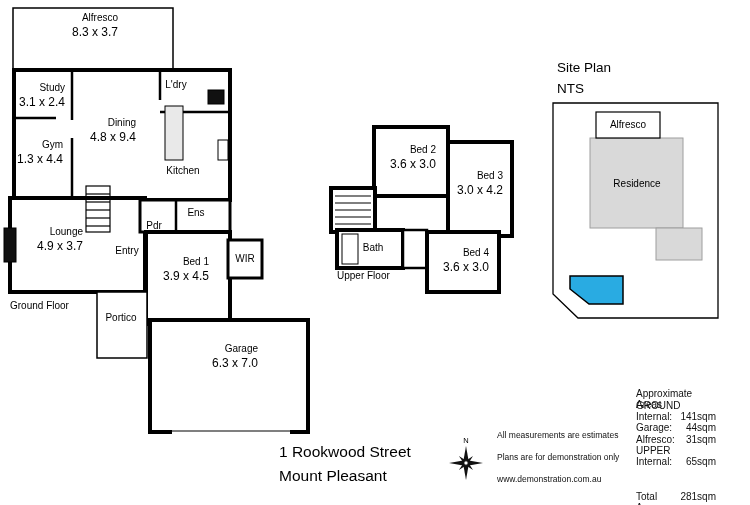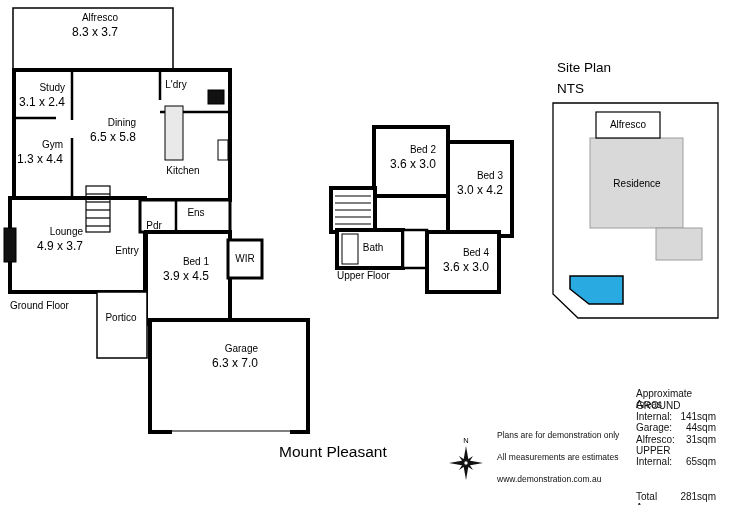--- a/index.html
+++ b/index.html
@@ -97,21 +97,21 @@
   <div class="lbl" style="left:95px;top:26px">
     <div>Alfresco</div>
     <div class="dims">8.3 x 3.7</div>
   </div>
   <div class="lbl" style="left:42px;top:96px">
     <div>Study</div>
     <div class="dims">3.1 x 2.4</div>
   </div>
   <div class="lbl" style="left:113px;top:131px">
     <div>Dining</div>
-    <div class="dims">6.5 x 5.8</div>
+    <div class="dims">4.8 x 9.4</div>
   </div>
   <div class="lbl" style="left:176px;top:85px">L'dry</div>
   <div class="lbl" style="left:183px;top:171px">Kitchen</div>
   <div class="lbl" style="left:40px;top:153px">
     <div>Gym</div>
     <div class="dims">1.3 x 4.4</div>
   </div>
   <div class="lbl" style="left:196px;top:213px">Ens</div>
   <div class="lbl" style="left:154px;top:226px">Pdr</div>
   <div class="lbl" style="left:60px;top:240px">
@@ -147,28 +147,29 @@
   <div class="lbl-left" style="left:337px;top:270px">Upper Floor</div>
 
   <div class="siteplan-title" style="left:557px;top:58px">
     <div>Site Plan</div>
     <div>NTS</div>
   </div>
   <div class="lbl" style="left:628px;top:125px">Alfresco</div>
   <div class="lbl" style="left:637px;top:184px">Residence</div>
 
   <div class="address" style="left:279px;top:440px">
+    <div>1 Rookwood Street</div>
     <div>Mount Pleasant</div>
   </div>
 
   <div class="north" style="left:466px;top:436px">N</div>
 
   <div class="disclaimer" style="left:497px;top:424px">
+    <div>All measurements are estimates</div>
     <div>Plans are for demonstration only</div>
-    <div>All measurements are estimates</div>
     <div>www.demonstration.com.au</div>
   </div>
 
   <div class="areas" style="left:636px;top:388px">
     <div class="head">Approximate Areas</div>
     <div class="row">GROUND</div>
     <div class="row">
       <span>Internal:</span>
       <span>141sqm</span>
     </div>

